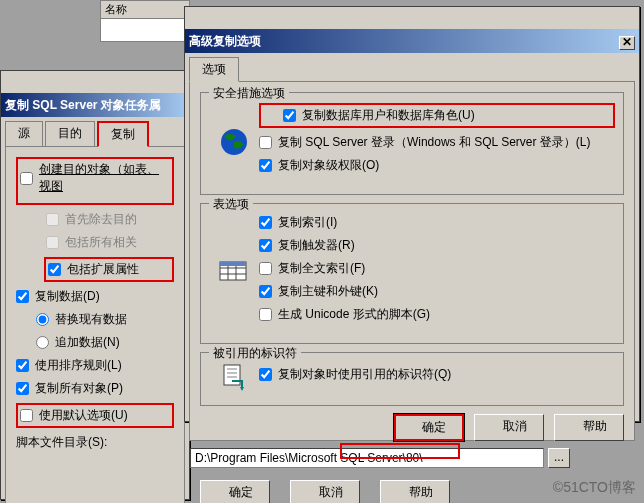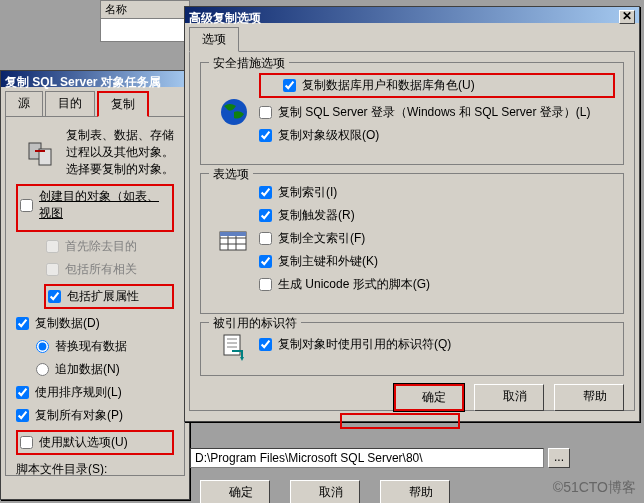--- a/index.html
+++ b/index.html
@@ -1,18 +1,18 @@
 <!DOCTYPE html>
 <html><head>
 <meta charset="utf-8">
 <style>
 * { box-sizing: border-box; margin: 0; padding: 0; font-family: "SimSun", "Microsoft YaHei", sans-serif; font-size: 12px; }
 body { background: #a0a0a0; width: 644px; height: 503px; overflow: hidden; position: relative; }
 .win { position: absolute; background: #d4d0c8; border: 1px solid #404040; box-shadow: 1px 1px 0 #000; }
-.titlebar { background: linear-gradient(to right, #0a246a, #a6caf0); color: #fff; font-weight: bold; padding: 3px 4px; display: flex; justify-content: space-between; align-items: flex-start; height: 16px; }
+.titlebar { background: linear-gradient(to right, #0a246a, #a6caf0); color: #fff; font-weight: bold; padding: 3px 4px; display: flex; justify-content: space-between; align-items: flex-end; height: 24px; margin-top: 22px; }
 .titlebar .close { background: #d4d0c8; color: #000; width: 16px; height: 14px; border: 1px solid #fff; border-right-color: #404040; border-bottom-color: #404040; text-align: center; line-height: 10px; font-weight: bold; cursor: pointer; }
 .tabs { display: flex; margin: 4px 4px 0 4px; }
 .tab { padding: 3px 12px; background: #d4d0c8; border: 1px solid #808080; border-bottom: none; margin-right: 2px; position: relative; cursor: pointer; }
 .tab.active { background: #d4d0c8; border-bottom: 1px solid #d4d0c8; margin-bottom: -1px; z-index: 2; }
 .tabcontent { border: 1px solid #808080; margin: 0 4px 4px 4px; padding: 10px; background: #d4d0c8; }
 .groupbox { border: 1px solid #808080; margin-bottom: 8px; padding: 10px 8px 8px 8px; position: relative; }
 .groupbox .legend { position: absolute; top: -8px; left: 8px; background: #d4d0c8; padding: 0 4px; }
 .row { display: flex; align-items: center; margin-bottom: 6px; }
 .iconcol { width: 50px; display: flex; justify-content: center; }
 .checks { flex: 1; }
@@ -44,30 +44,20 @@
 <div class="win" style="left:0; top:70px; width:190px; height:430px;">
   <div class="titlebar">
     <span>复制 SQL Server 对象任务属</span>
   </div>
   <div class="tabs">
     <div class="tab">源</div>
     <div class="tab">目的</div>
     <div class="tab active redbox">复制</div>
   </div>
   <div class="tabcontent" style="height:360px; overflow:hidden;">
-    <div class="row">
-      <div class="iconcol">
-        <svg class="copyicon" viewBox="0 0 32 32">
-            <rect x="4" y="6" width="12" height="16" fill="#c0c0c0" stroke="#404040"></rect>
-            <rect x="14" y="12" width="12" height="16" fill="#e0e0e0" stroke="#404040"></rect>
-            <path d="M10 14 L20 14" stroke="#a00" stroke-width="2" marker-end="url(#a)"></path>
-          </svg>
-      </div>
-      <div style="flex:1;">复制表、数据、存储过程以及其他对象。选择要复制的对象。</div>
-    </div>
     <div class="redbox" style="padding:2px; margin-bottom:6px;text-decoration:underline;">
       <label class="cb">
           <input type="checkbox" style="">
           <span>创建目的对象（如表、视图</span>
         </label>
     </div>
     <label class="cb disabled" style="margin-left:30px;">
         <input type="checkbox" disabled="" style="">
         <span>首先除去目的</span>
       </label>

